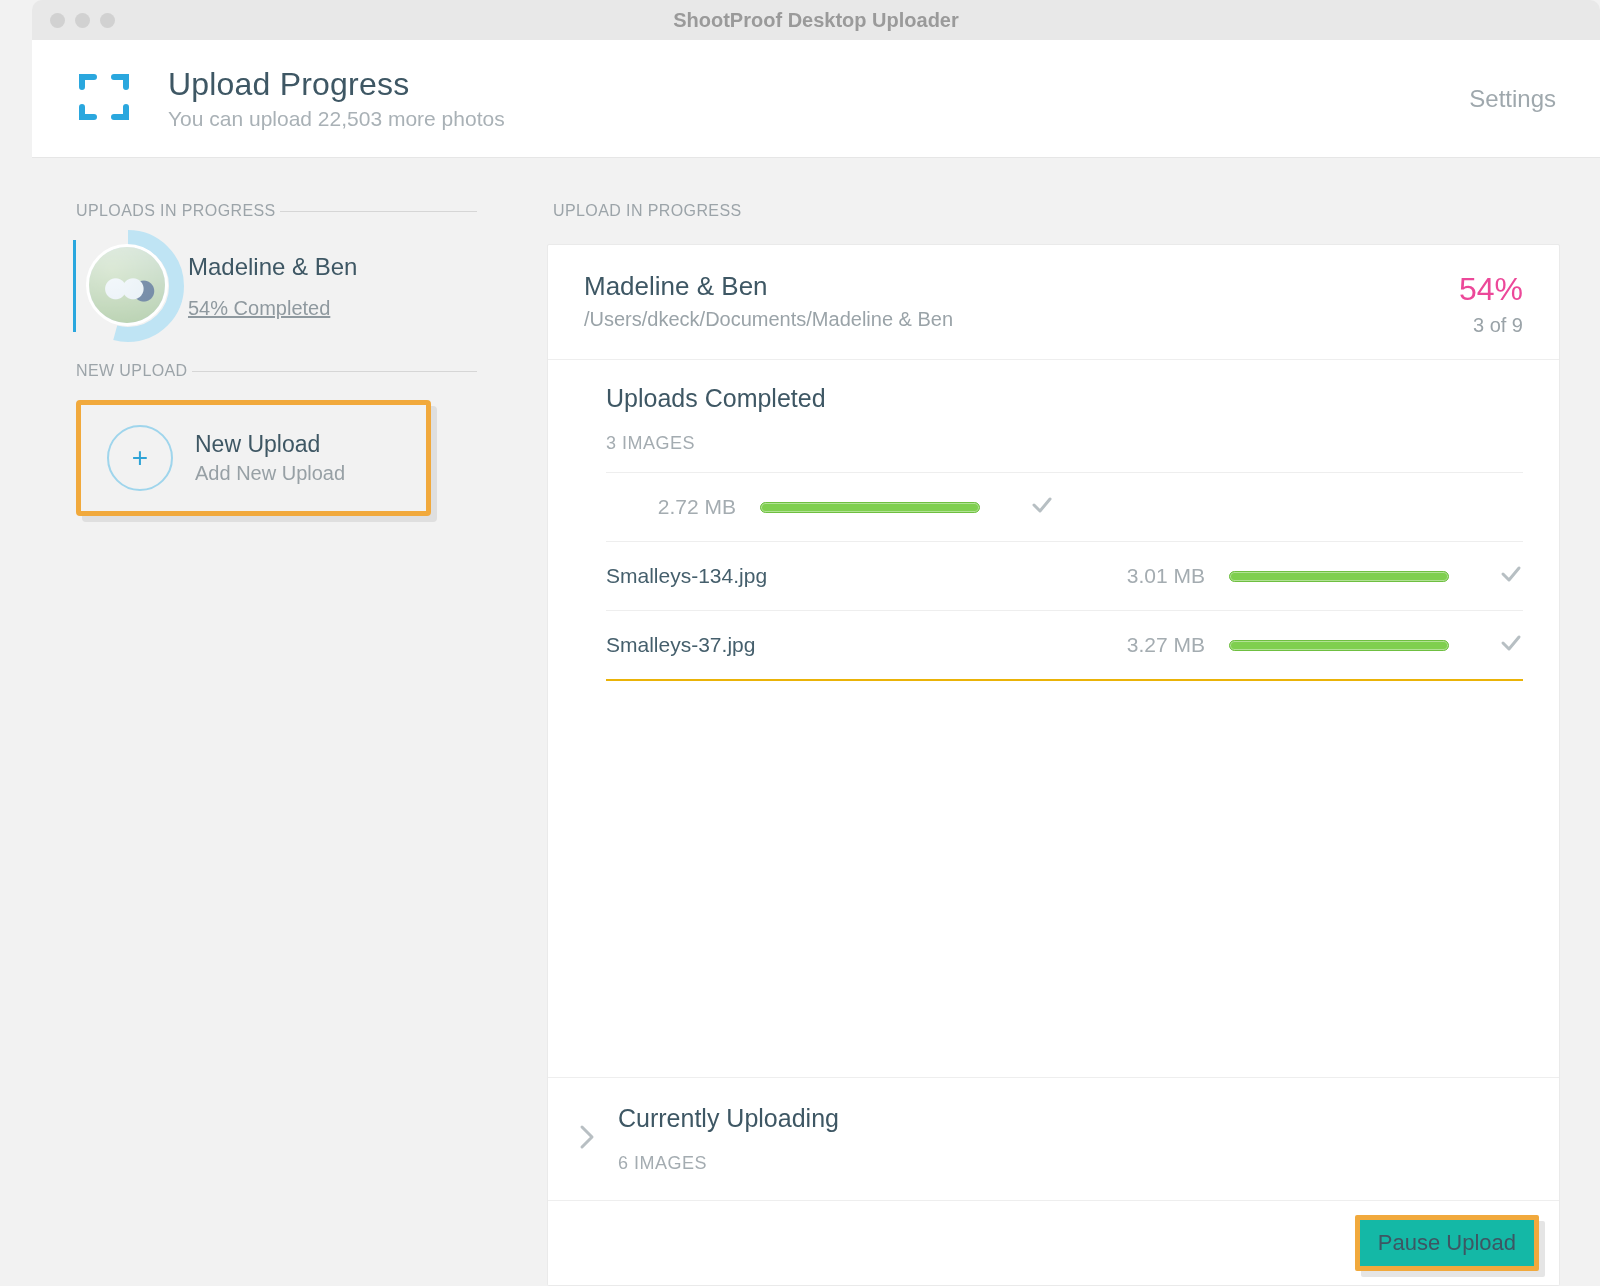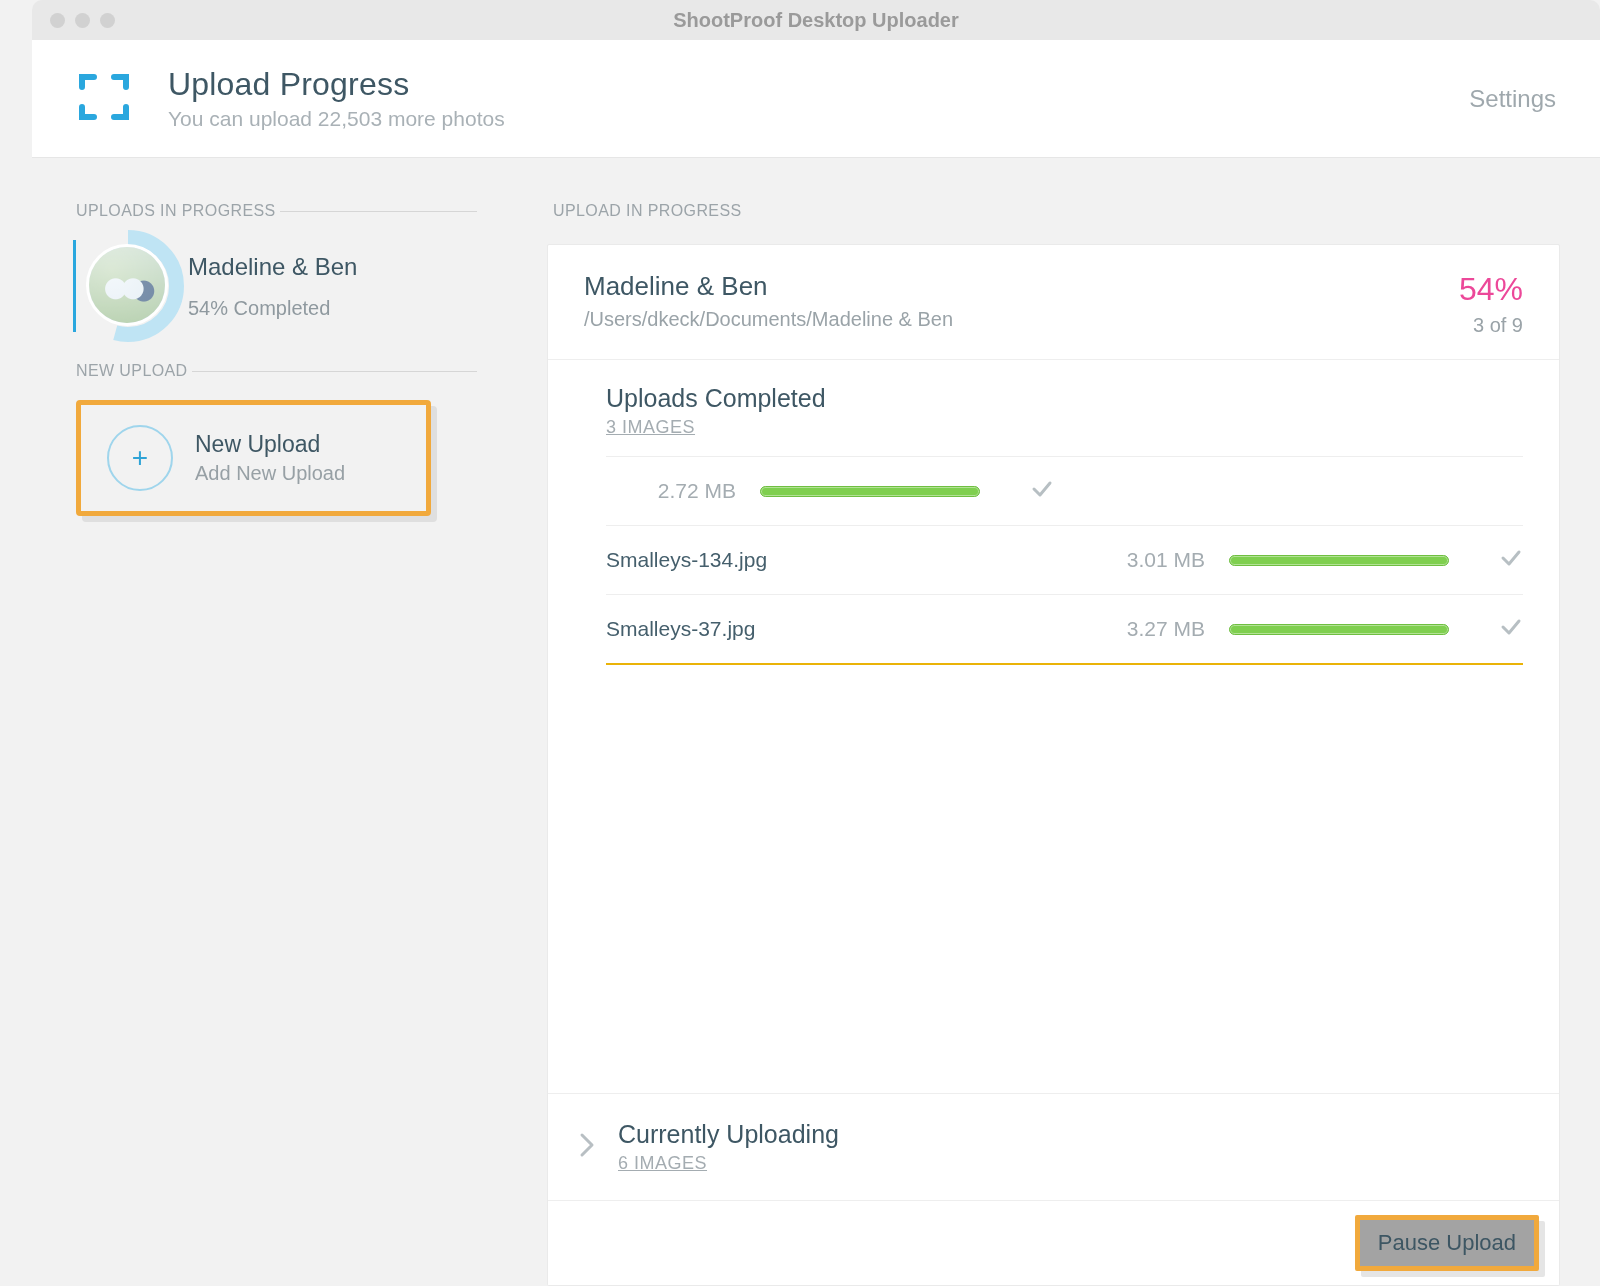--- a/index.html
+++ b/index.html
@@ -132,20 +132,21 @@
     opacity:0.5;
   }
   .upload-item-texts .name {
     font-size: 24px;
     color: #3e5764;
   }
   .upload-item-texts .status {
     font-size: 20px;
     color: #8f999f;
     margin-top: 16px;
+    text-decoration: underline;
   }
   .sidebar .section-label.second { margin-top: 30px; }
   .new-upload-card {
     display: flex;
     align-items: center;
     gap: 22px;
     padding: 20px 26px;
     border: 5px solid #f1a93c;
     border-radius: 4px;
     cursor: pointer;
@@ -226,23 +227,22 @@
     overflow:auto;
   }
   .group-title {
     font-size: 25px;
     color: #3e5764;
   }
   .group-sub {
     font-size: 18px;
     color: #a4acb1;
     letter-spacing: 0.5px;
-    margin-top: 4px;
+    margin-top: 20px;
     margin-bottom: 18px;
-    text-decoration: underline;
   }
   .file-row {
     display: flex;
     align-items: center;
     padding: 20px 0;
     border-top: 1px solid #eee;
   }
   .file-row:last-child { border-bottom: 2px solid #eab308; }
   .file-name {
     flex: 1;
@@ -276,21 +276,21 @@
   .chev { color:#b8bfc3; }
   .panel-footer {
     border-top: 1px solid #eee;
     padding: 14px 20px;
     display:flex;
     justify-content:flex-end;
     background:#fff;
   }
   .pause-btn {
     border: 5px solid #f1a93c;
-    background: #a3a3a3;
+    background: #14b8a6;
     color: #3d5663;
     font-size: 22px;
     padding: 10px 18px;
     border-radius: 2px;
     box-shadow: 6px 6px 0 rgba(0,0,0,0.10);
     cursor: pointer;
     font-family: inherit;
   }
 </style>
 </head>

